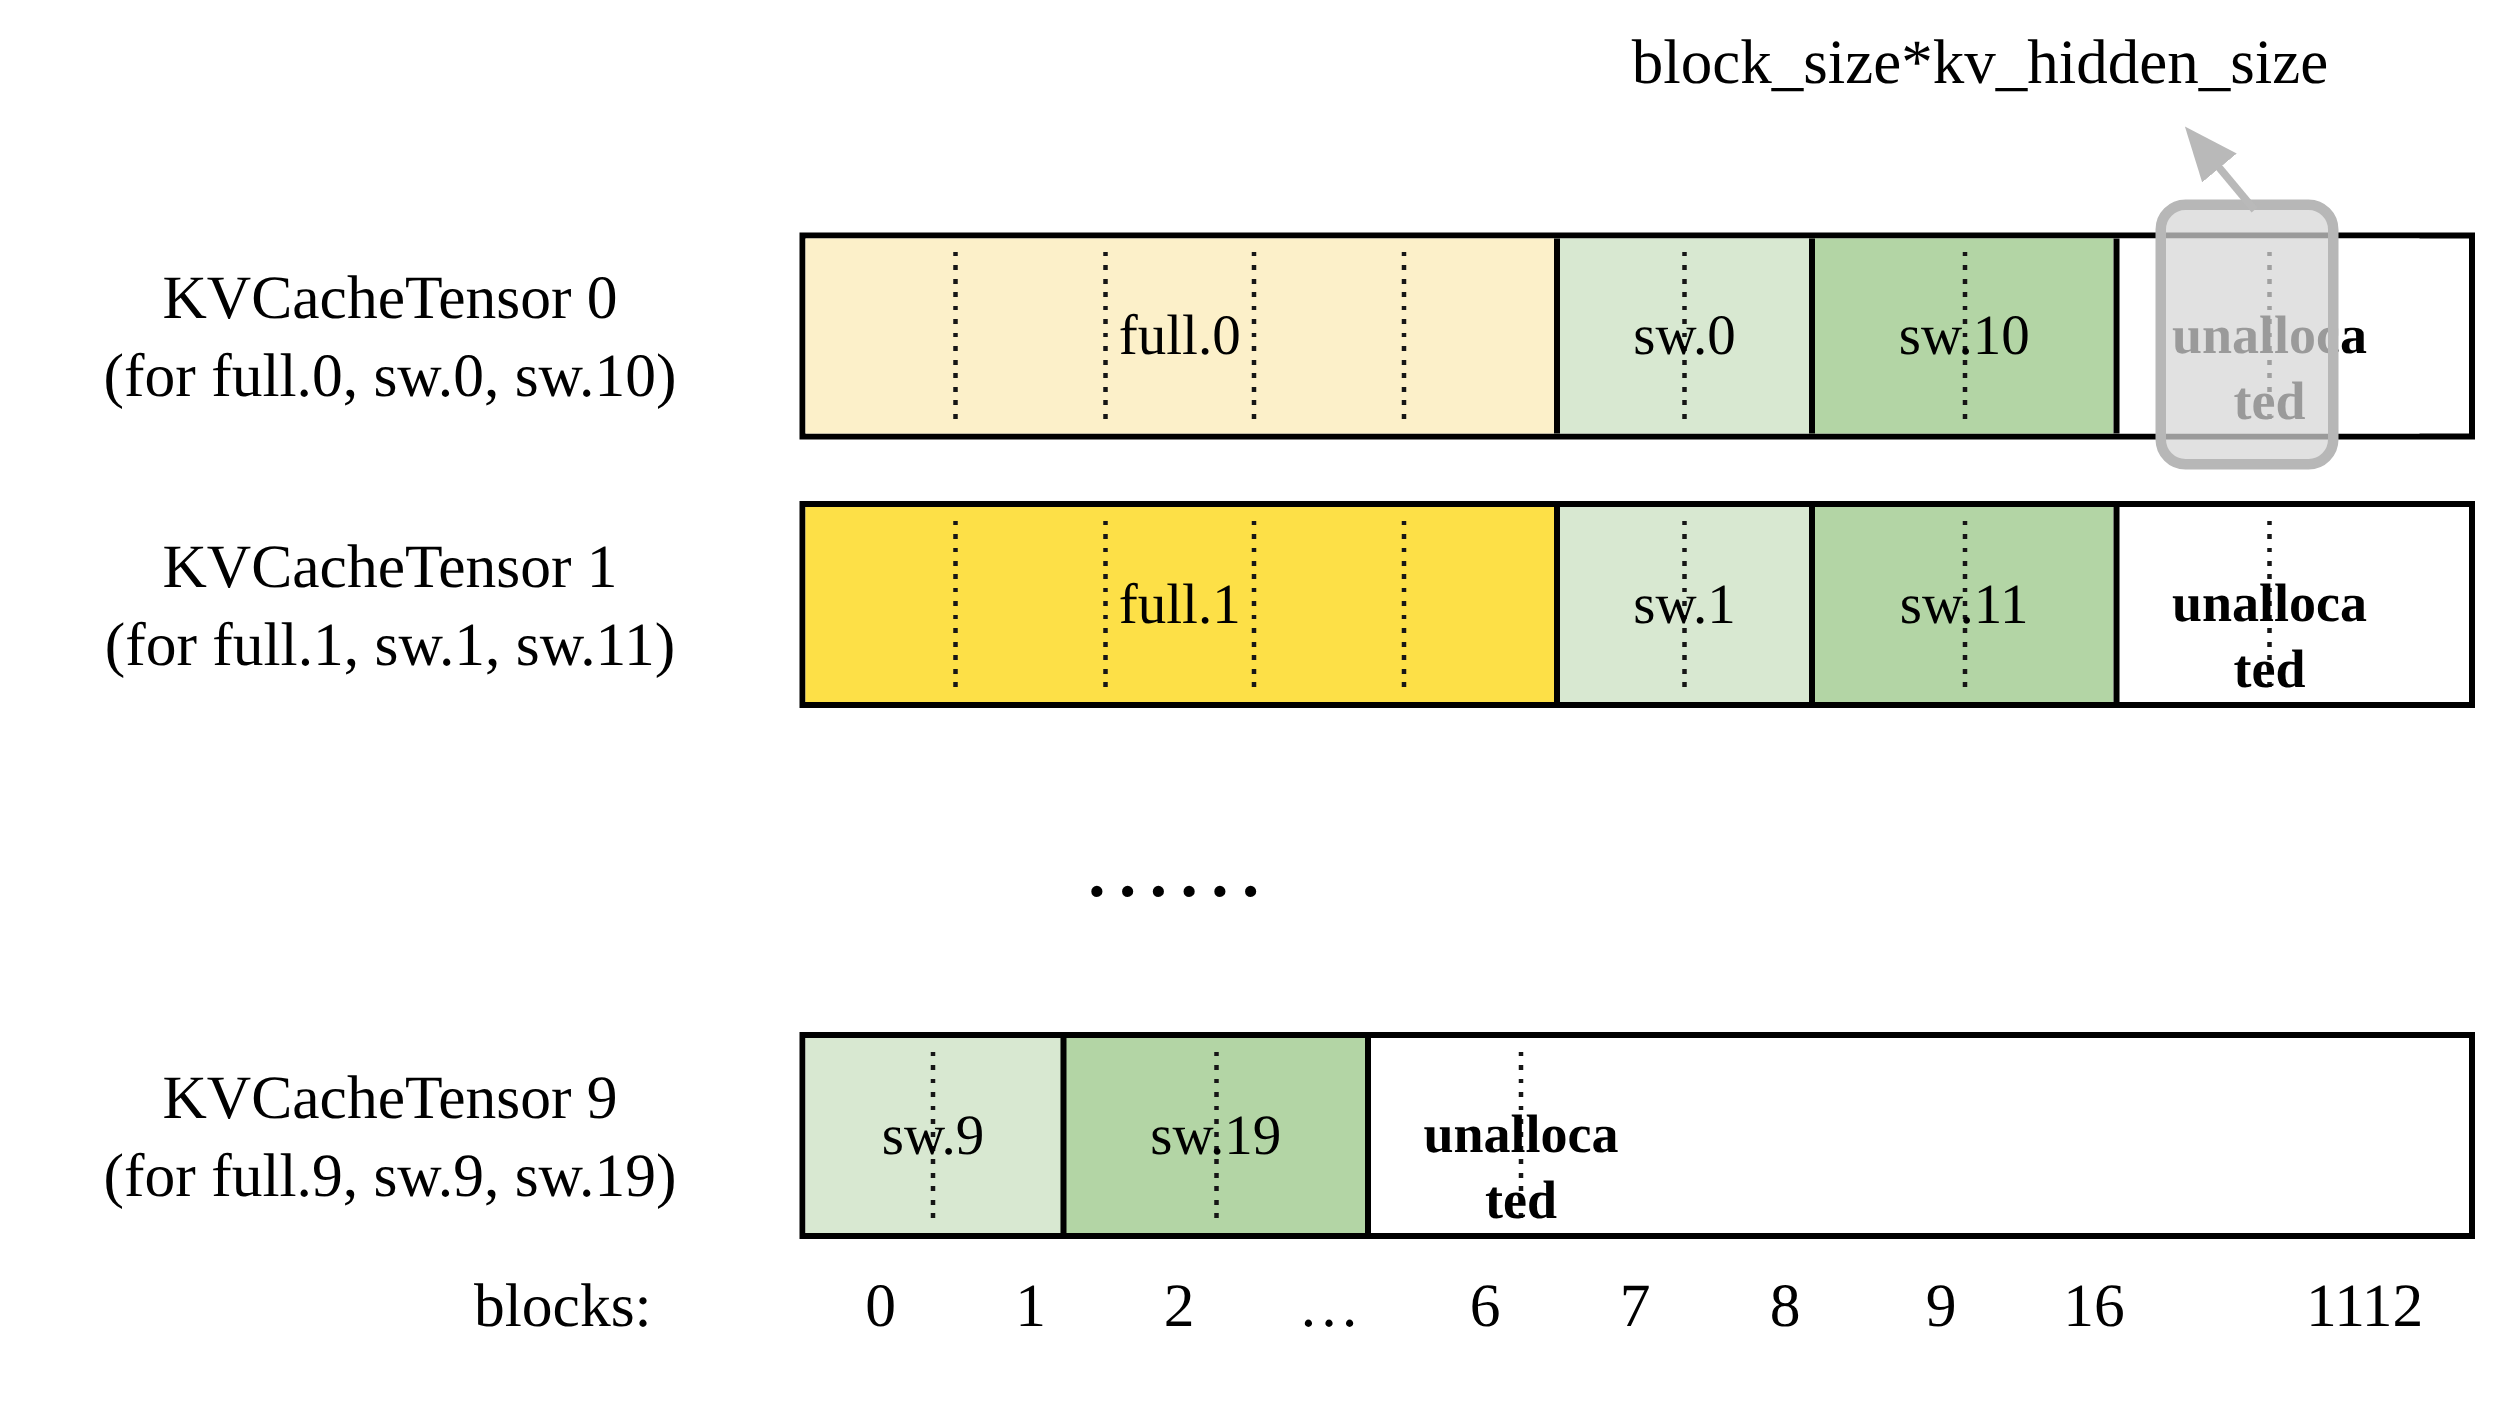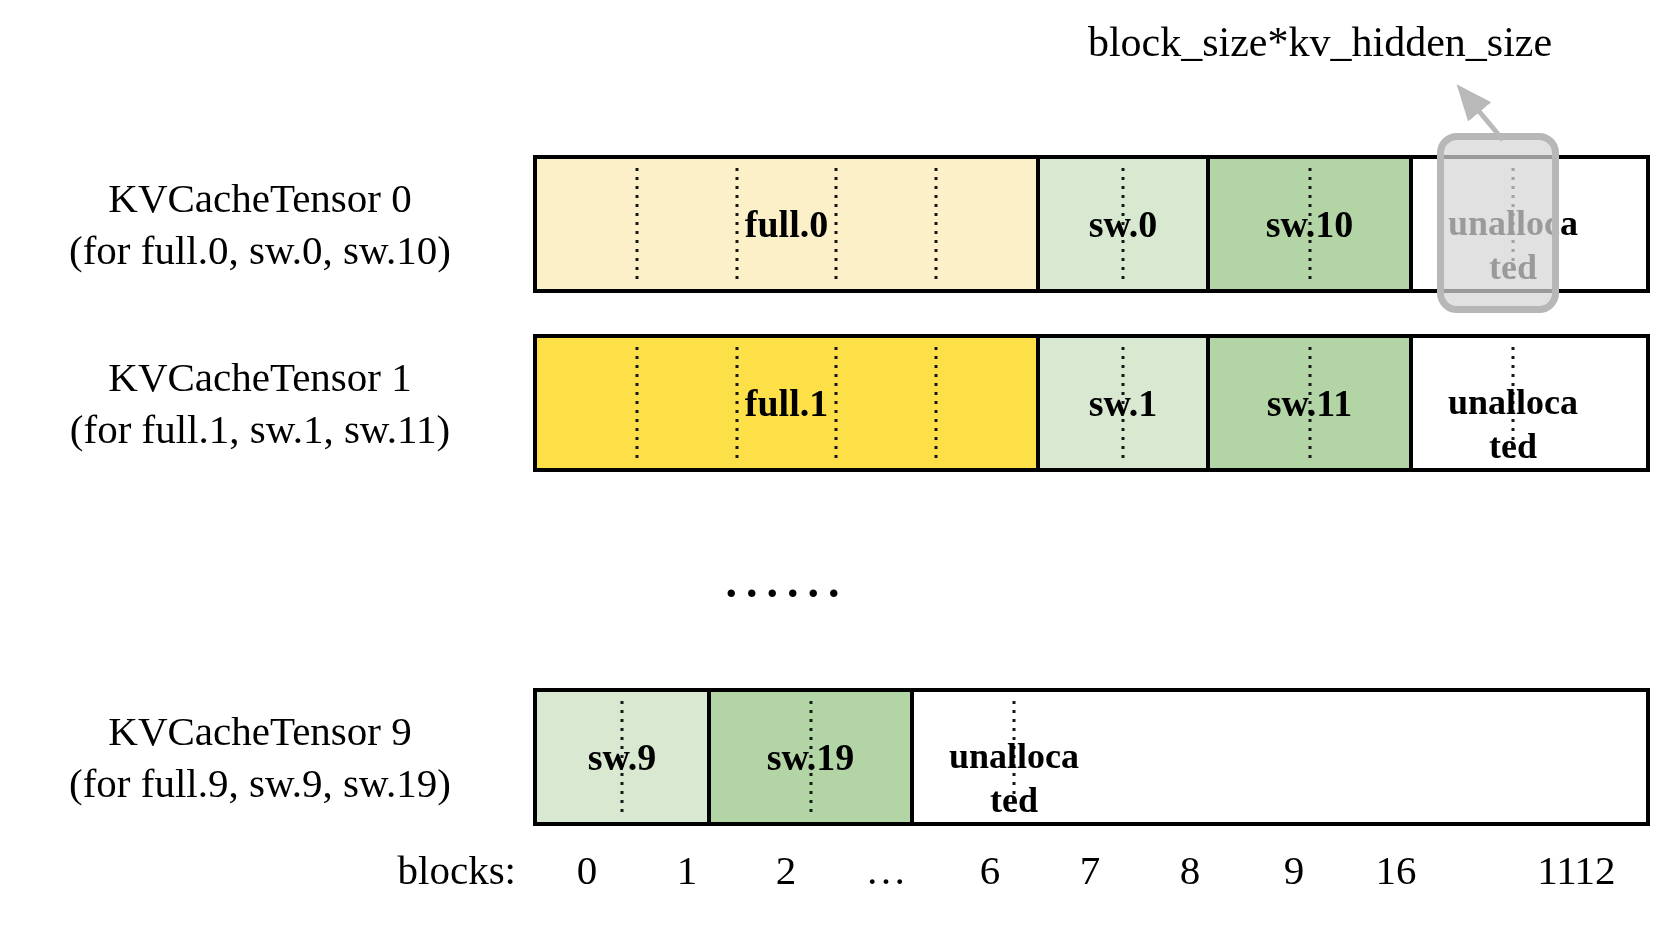--- a/index.html
+++ b/index.html
@@ -29,21 +29,21 @@
   .sec {
     position:relative; height:100%;
     display:flex; align-items:center; justify-content:center;
   }
   .sec + .sec { border-left:4px solid #000; }
   .sec-full   { width:499px; }
   .sec-swa    { width:170px; }
   .sec-swb    { width:203px; }
   .sec-un     { width:204px;align-items:flex-end; }
   .sec-label {
-    font-weight:bold; font-size:38px; line-height:42px;
+    font-weight:normal; font-size:38px; line-height:42px;
     position:relative; z-index:2; text-align:right;
   }
   .ua-lines { font-weight:bold; font-size:36px; line-height:44px; text-align:center; position:relative; z-index:2; }
   .ua-lines span { display:block; }
 
   
   .dl {
     position:absolute; top:9px; bottom:9px; width:3px;
     transform:translateX(-50%);
     background:repeating-linear-gradient(to bottom, #161616 0 3px, transparent 3px 9px);
@@ -68,21 +68,21 @@
   
   .big-dots {
     position:absolute; left:687px; top:552px; width:200px; height:60px;
     text-align:center; font-size:46px; font-weight:bold;
     letter-spacing:9px; line-height:60px;
   }
 
   
   .blocks-label {
     position:absolute; left:316px; top:844px; width:200px;
-    text-align:right; font-size:41px; line-height:52px;
+    font-size:41px; line-height:52px;
   }
   .tick {
     position:absolute; top:844px; width:100px;
     text-align:center; font-size:41px; line-height:52px;
   }
 </style>
 </head>
 <body>
 
 <div class="canvas">

